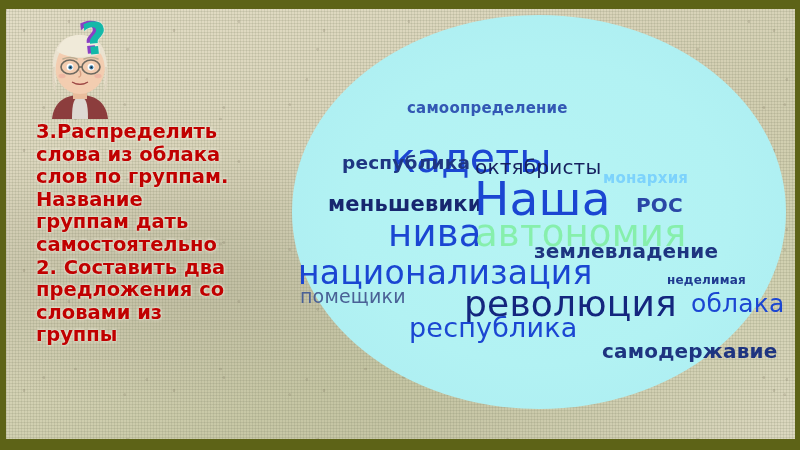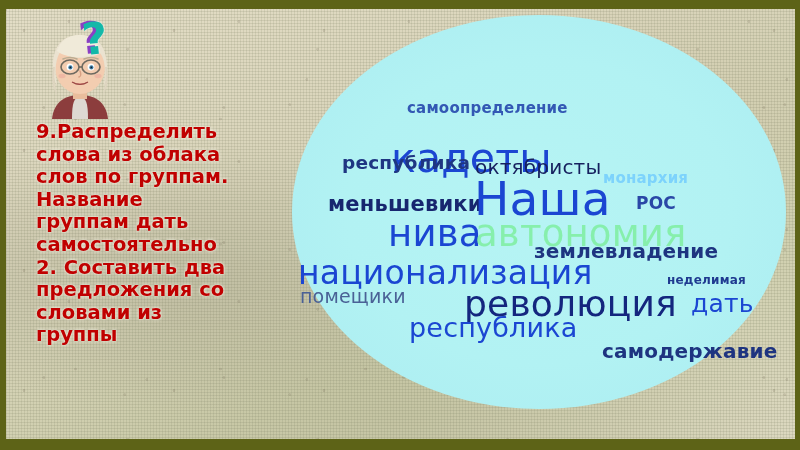--- a/index.html
+++ b/index.html
@@ -105,29 +105,29 @@
   <div id="cloud-ellipse" style="--c: #b2f2f3;"></div>
 
   <div id="cloud">
       <span class="w" style="left: 115px; top: 86px; font-size: 15px; color: rgb(51, 88, 180); font-weight: bold;">самоопределение</span>
       <span class="w" style="left: 99px; top: 123px; font-size: 41px; color: rgb(27, 70, 210); font-weight: normal;">кадеты</span>
       <span class="w" style="left: 50px; top: 139px; font-size: 18.5px; color: rgb(31, 54, 130); font-weight: bold;">республика</span>
       <span class="w" style="left: 183px; top: 142px; font-size: 20px; color: rgb(22, 32, 94); font-weight: normal;">октябристы</span>
       <span class="w" style="left: 311px; top: 156px; font-size: 15px; color: #7dd3fc; font-weight: bold;">монархия</span>
       <span class="w" style="left: 36px; top: 179px; font-size: 21px; color: rgb(23, 38, 111); font-weight: bold;">меньшевики</span>
       <span class="w" style="left: 182px; top: 160px; font-size: 47px; color: rgb(27, 70, 210); font-weight: normal;">Наша</span>
-      <span class="w" style="left: 344px; top: 180px; font-size: 17px; color: rgb(42, 71, 166); font-weight: bold; text-align: center;">РОС</span>
+      <span class="w" style="left: 344px; top: 180px; font-size: 20px; color: rgb(42, 71, 166); font-weight: bold; text-align: center;">РОС</span>
       <span class="w" style="left: 96px; top: 200px; font-size: 37px; color: rgb(27, 70, 210); font-weight: normal;">нива</span>
       <span class="w" style="left: 183px; top: 200px; font-size: 37px; color: #86efac; font-weight: normal;">автономия</span>
       <span class="w" style="left: 242px; top: 226px; font-size: 20px; color: rgb(30, 52, 128); font-weight: bold;">землевладение</span>
       <span class="w" style="left: 6px; top: 241px; font-size: 33px; color: rgb(27, 70, 210); font-weight: normal;">национализация</span>
       <span class="w" style="left: 8px; top: 272px; font-size: 19px; color: rgb(74, 97, 150); font-weight: normal;">помещики</span>
       <span class="w" style="left: 375px; top: 259px; font-size: 12px; color: rgb(31, 58, 144); font-weight: bold;">неделимая</span>
       <span class="w" style="left: 124px; top: 271px; font-size: 36px; color: rgb(20, 38, 126); font-weight: normal; margin-left: 48px;">революция</span>
-      <span class="w" style="left: 399px; top: 276px; font-size: 25px; color: rgb(27, 70, 210); font-weight: normal;">дать</span>
+      <span class="w" style="left: 399px; top: 276px; font-size: 25px; color: rgb(27, 70, 210); font-weight: normal;">облака</span>
       <span class="w" style="left: 117px; top: 299px; font-size: 27px; color: rgb(27, 70, 210); font-weight: normal;">республика</span>
       <span class="w" style="left: 310px; top: 298px; font-size: 20px; color: rgb(30, 52, 128); font-weight: bold; margin-top: 28px;">самодержавие</span>
     </div>
 
   <div id="avatar">
     <svg width="92" height="104" viewBox="0 0 92 104">
 
       <path d="M18 104 C20 86 32 80 46 80 C60 80 72 86 74 104 Z" fill="#8c3d3d"></path>
       <path d="M38 104 C38 88 40 82 46 82 C52 82 54 88 54 104 Z" fill="#ded9d2"></path>
 
@@ -159,21 +159,21 @@
       <path d="M38 67 q8 6 16 0 q-8 3 -16 0 z" fill="#c0665f"></path>
       <path d="M38 67 q8 5 16 0" stroke="#9c4a46" stroke-width="1.2" fill="none"></path>
 
       <ellipse cx="28" cy="61" rx="3.5" ry="2.2" fill="#eba89a" opacity=".55"></ellipse>
       <ellipse cx="64" cy="61" rx="3.5" ry="2.2" fill="#eba89a" opacity=".55"></ellipse>
     </svg>
     <div class="qmark">?</div>
   </div>
 
   <div id="instructions" style="color: rgb(192, 0, 0);">
-      <div>9.Распределить</div>
+      <div>3.Распределить</div>
       <div>слова из облака</div>
       <div>слов по группам.</div>
       <div>Название</div>
       <div>группам дать</div>
       <div>самостоятельно</div>
       <div>2. Составить два</div>
       <div>предложения со</div>
       <div>словами из</div>
       <div>группы</div>
     </div>

